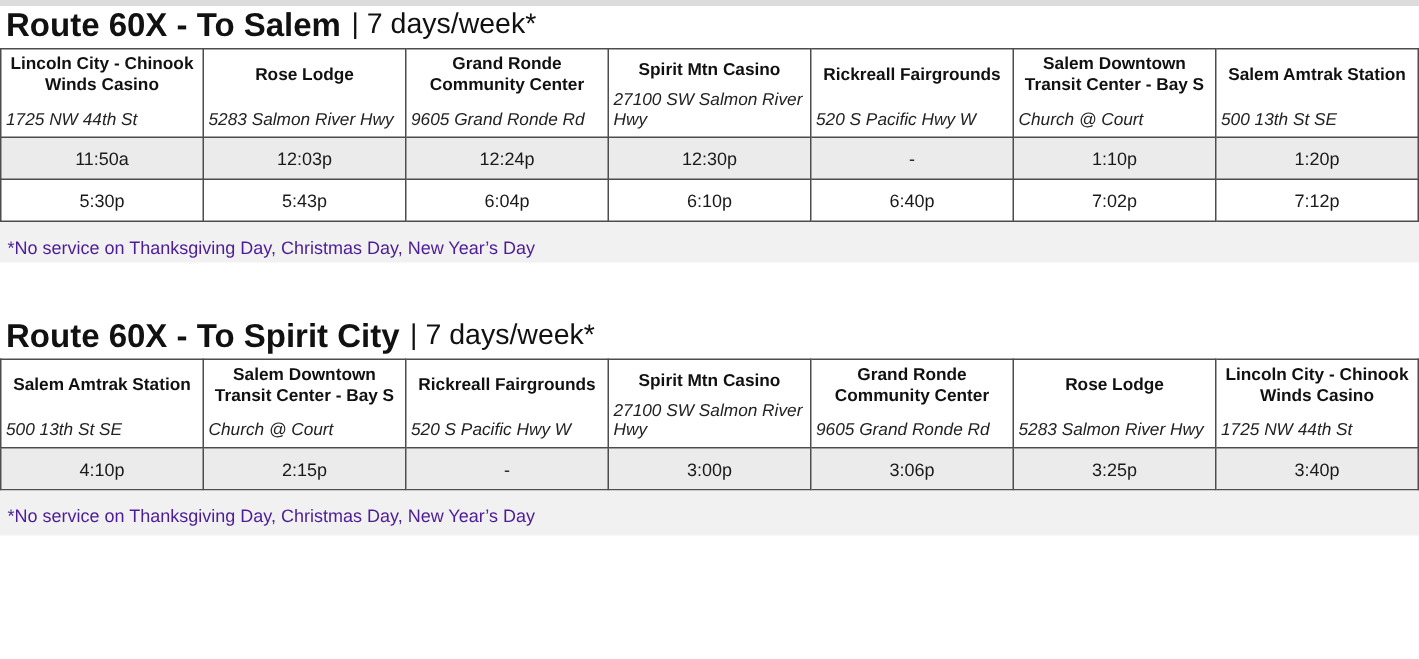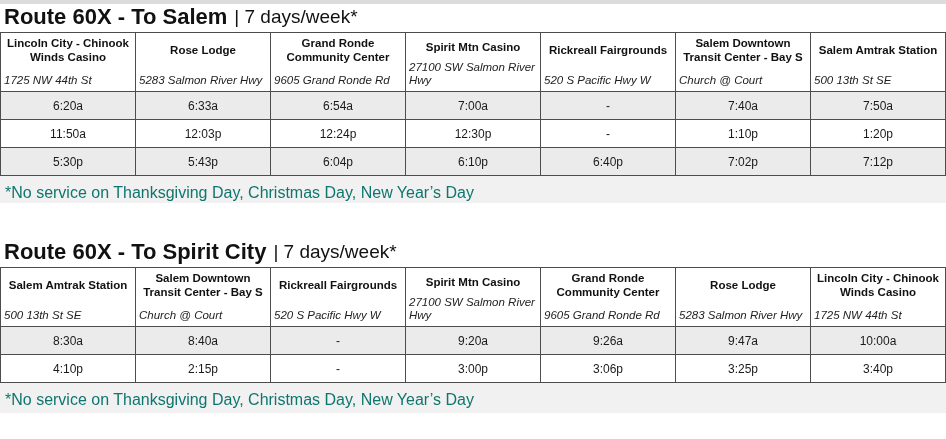--- a/index.html
+++ b/index.html
@@ -88,22 +88,22 @@
     background: #ffffff;
   }
   .schedule-table tbody tr:nth-child(odd) td { background: #ebebeb; }
   .footnote-band {
     background: #f1f1f1;
     height: 27px;
     padding: 8px 4px 0 5px;
   }
   .route-section:last-child .footnote-band { height: 30px; }
   .footnote {
-    font-size: 16px;
-    color: #0f766e;
+    font-size: 12px;
+    color: #4c1d95;
   }
   .route-section + .route-section { margin-top: 36px; }
 </style>
 </head>
 <body>
 
 <div class="page">
   <div class="top-strip"></div>
   <div id="sections">
   <section class="route-section">
@@ -157,29 +157,20 @@
               <th>
                 <div class="stop-cell">
                   <div class="stop-name">Salem Amtrak Station</div>
                   <div class="stop-address">500 13th St SE</div>
                 </div>
               </th>
             </tr>
       </thead>
       <tbody>
             <tr>
-              <td>6:20a</td>
-              <td>6:33a</td>
-              <td>6:54a</td>
-              <td>7:00a</td>
-              <td>-</td>
-              <td>7:40a</td>
-              <td>7:50a</td>
-            </tr>
-            <tr>
               <td>11:50a</td>
               <td>12:03p</td>
               <td>12:24p</td>
               <td>12:30p</td>
               <td>-</td>
               <td>1:10p</td>
               <td>1:20p</td>
             </tr>
             <tr>
               <td>5:30p</td>
@@ -248,29 +239,20 @@
                 <div class="stop-cell">
                   <div class="stop-name">Lincoln City - Chinook
 Winds Casino</div>
                   <div class="stop-address">1725 NW 44th St</div>
                 </div>
               </th>
             </tr>
       </thead>
       <tbody>
             <tr>
-              <td>8:30a</td>
-              <td>8:40a</td>
-              <td>-</td>
-              <td>9:20a</td>
-              <td>9:26a</td>
-              <td>9:47a</td>
-              <td>10:00a</td>
-            </tr>
-            <tr>
               <td>4:10p</td>
               <td>2:15p</td>
               <td>-</td>
               <td>3:00p</td>
               <td>3:06p</td>
               <td>3:25p</td>
               <td>3:40p</td>
             </tr>
           </tbody>
     </table>

